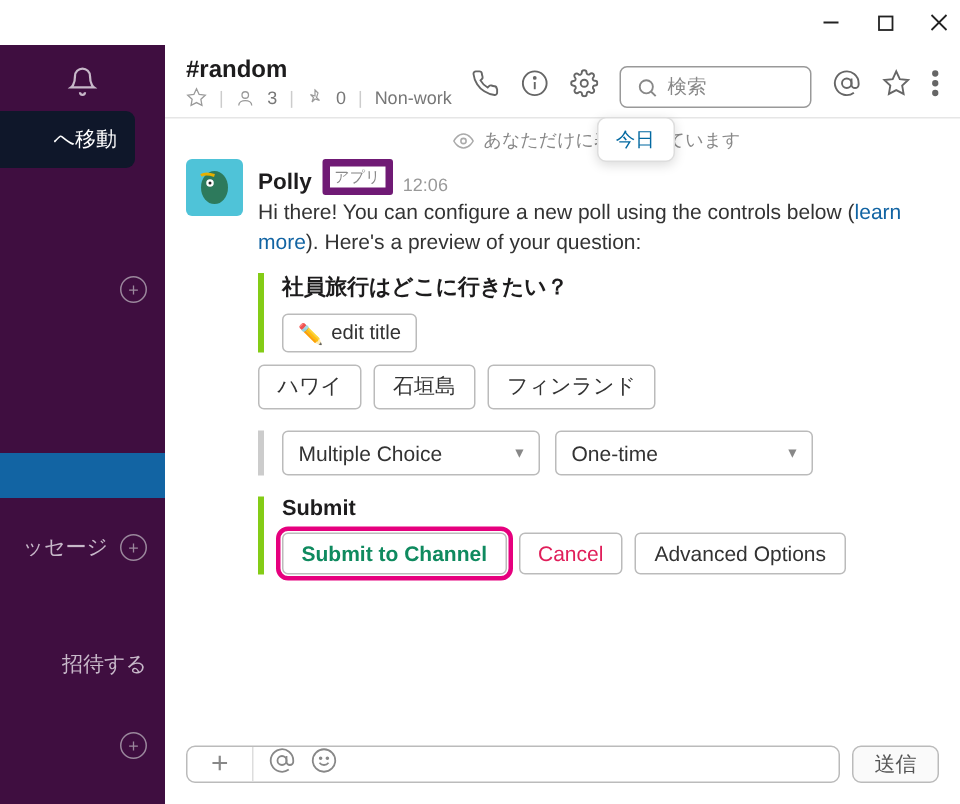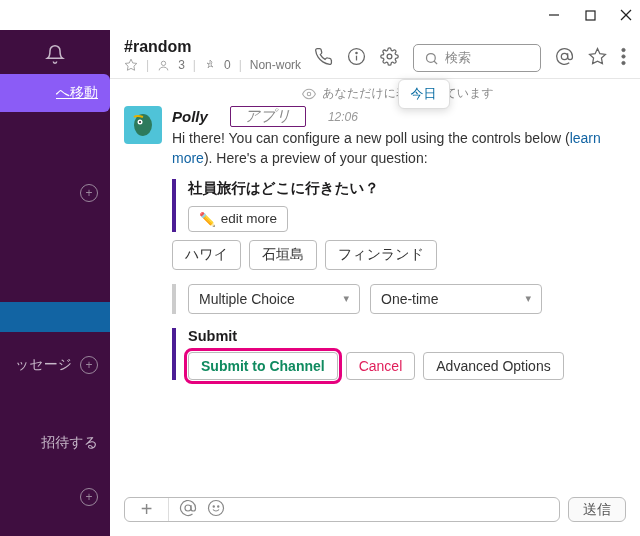--- a/index.html
+++ b/index.html
@@ -7,21 +7,21 @@
 
 .window { display: flex; flex-direction: column; height: 536px; }
 .titlebar { height: 30px; background: #fff; display: flex; justify-content: flex-end; align-items: center; padding-right: 8px; gap: 24px; }
 .titlebar .winbtn { width: 12px; height: 12px; display: inline-flex; align-items: center; justify-content: center; color: #222; }
 
 .main { flex: 1; display: flex; min-height: 0; }
 .sidebar { width: 110px; background: #3F0E40; color: #c7b8c9; display: flex; flex-direction: column; overflow: hidden; }
 .sidebar-bell { display: flex; justify-content: center; padding: 14px 0 10px; }
 .sidebar-bell svg { stroke: #c7b8c9; }
 .sidebar-row { display: flex; align-items: center; justify-content: flex-end; padding: 6px 12px 6px 0; font-size: 14px; color: #c7b8c9; gap: 8px; height: 38px; }
-.sidebar-row.active { background: #8b5cf6; color: #fff; border-radius: 0 6px 6px 0; margin-right: 0; text-decoration: underline; }
+.sidebar-row.active { background: #0f172a; color: #fff; border-radius: 0 6px 6px 0; margin-right: 20px; }
 .sidebar-row .label { white-space: nowrap; overflow: hidden; }
 .plus-ico { width: 18px; height: 18px; border: 1.5px solid #9a879c; border-radius: 50%; display: inline-flex; align-items: center; justify-content: center; font-size: 12px; color: #9a879c; flex-shrink: 0; }
 .sidebar-highlight { background: #1264A3; height: 30px; margin-top: 90px; }
 
 .content { flex: 1; display: flex; flex-direction: column; min-width: 0; }
 .header { padding: 8px 14px 6px 14px; display: flex; align-items: flex-start; }
 .header-left { flex: 1; }
 .chname { font-weight: 800; font-size: 16px; color: #1d1c1d; }
 .chmeta { display: flex; align-items: center; gap: 8px; color: #777; font-size: 12px; margin-top: 2px; }
 .chmeta svg { stroke: #9a9a9a; }
@@ -33,28 +33,28 @@
 .gear-wrap { position: relative; }
 .tooltip { position: absolute; top: 32px; left: 50%; transform: translateX(-50%); background: #fff; border: 1px solid #ddd; border-radius: 6px; box-shadow: 0 2px 8px rgba(0,0,0,0.15); padding: 5px 12px; font-size: 13px; color: #0369a1; white-space: nowrap; z-index: 10; margin-left: 34px; }
 
 .scroll-canvas { flex: 1; overflow-y: auto; padding: 0 18px 0 14px; position: relative; }
 .only-you { display: flex; align-items: center; justify-content: center; gap: 6px; color: #888; font-size: 12px; margin: 6px 0 4px 50px; }
 .only-you svg { stroke: #aaa; }
 
 .msg { display: flex; gap: 10px; }
 .avatar { width: 38px; height: 38px; background: #4fc3d8; border-radius: 4px; flex-shrink: 0; display: flex; align-items: center; justify-content: center; }
 .msg-body { flex: 1; min-width: 0; }
-.msg-head { display: flex; align-items: center; gap: 22px; font-style: italic; }
+.msg-head { display: flex; align-items: flex-end; gap: 7px; }
 .msg-name { font-weight: 700; font-size: 15px; color: #1d1c1d; }
-.app-badge { font-size: 15px; color: #888; border: 1px solid #701a75; border-radius: 2px; padding: 0 14px; }
+.app-badge { font-size: 10px; color: #888; border: 5px solid #701a75; border-radius: 2px; padding: 0 3px; }
 .msg-time { font-size: 12px; color: #999; }
 .msg-text { font-size: 14px; color: #333; line-height: 1.45; margin-top: 1px; }
 .msg-text a { color: #1264A3; text-decoration: none; }
 
-.block { border-left: 4px solid #4c1d95; padding-left: 12px; margin-top: 10px; }
+.block { border-left: 4px solid #84cc16; padding-left: 12px; margin-top: 10px; }
 .block.gray { border-left-color: #ccc; }
 .block-title { font-weight: 700; font-size: 14.5px; color: #1d1c1d; margin-bottom: 8px; }
 .btn { display: inline-flex; align-items: center; border: 1px solid #bbb; background: #fff; border-radius: 4px; padding: 5px 12px; font-size: 14px; color: #333; cursor: pointer; gap: 5px; }
 .btn.small { padding: 4px 10px; font-size: 13.5px; }
 .btn-row { display: flex; flex-wrap: wrap; gap: 8px; margin: 8px 0; }
 .btn.green-text { color: #0f8a5f; font-weight: 700; }
 .btn.green-plus::before { content: "+"; color: #0f8a5f; font-weight: 700; margin-right: 4px; font-size: 15px; }
 .select { display: flex; align-items: center; justify-content: space-between; border: 1px solid #bbb; border-radius: 4px; padding: 6px 10px; font-size: 14px; color: #333; background: #fff; cursor: pointer; width: 172px; }
 .select-row { display: flex; gap: 10px; }
 .caret { color: #888; font-size: 11px; }
@@ -214,21 +214,21 @@
               <span class="msg-time">12:06</span>
             </div>
             <div class="msg-text">
               <span>Hi there! You can configure a new poll using the controls below (</span><a href="#">learn more</a><span>). Here's a preview of your question:</span>
             </div>
 
             <div class="block">
               <div class="block-title">社員旅行はどこに行きたい？</div>
               <button class="btn small">
                 <span>✏️</span>
-                <span>edit more</span>
+                <span>edit title</span>
               </button>
             </div>
 
             <div class="btn-row">
               <button class="btn">ハワイ</button>
               <button class="btn">石垣島</button>
               <button class="btn">フィンランド</button>
             </div>
 
             <div class="block gray" style="margin-top:14px">

